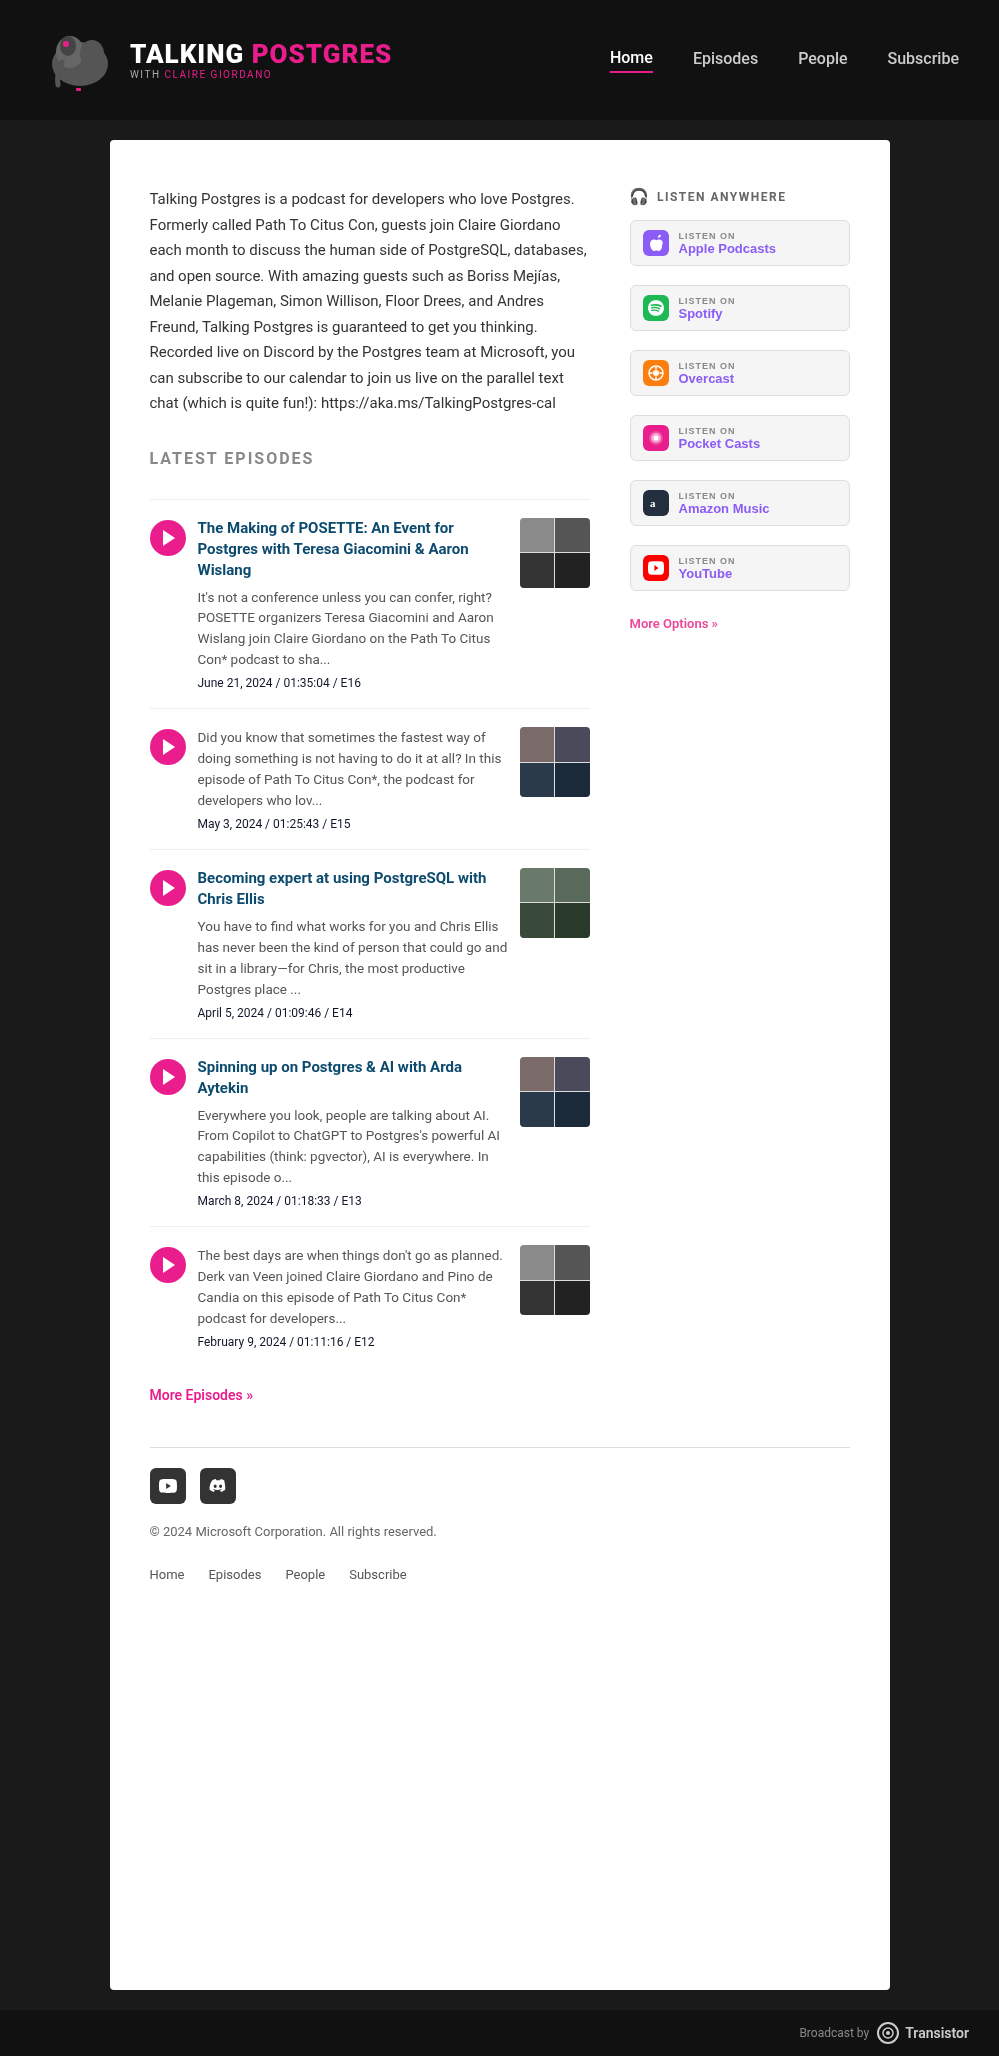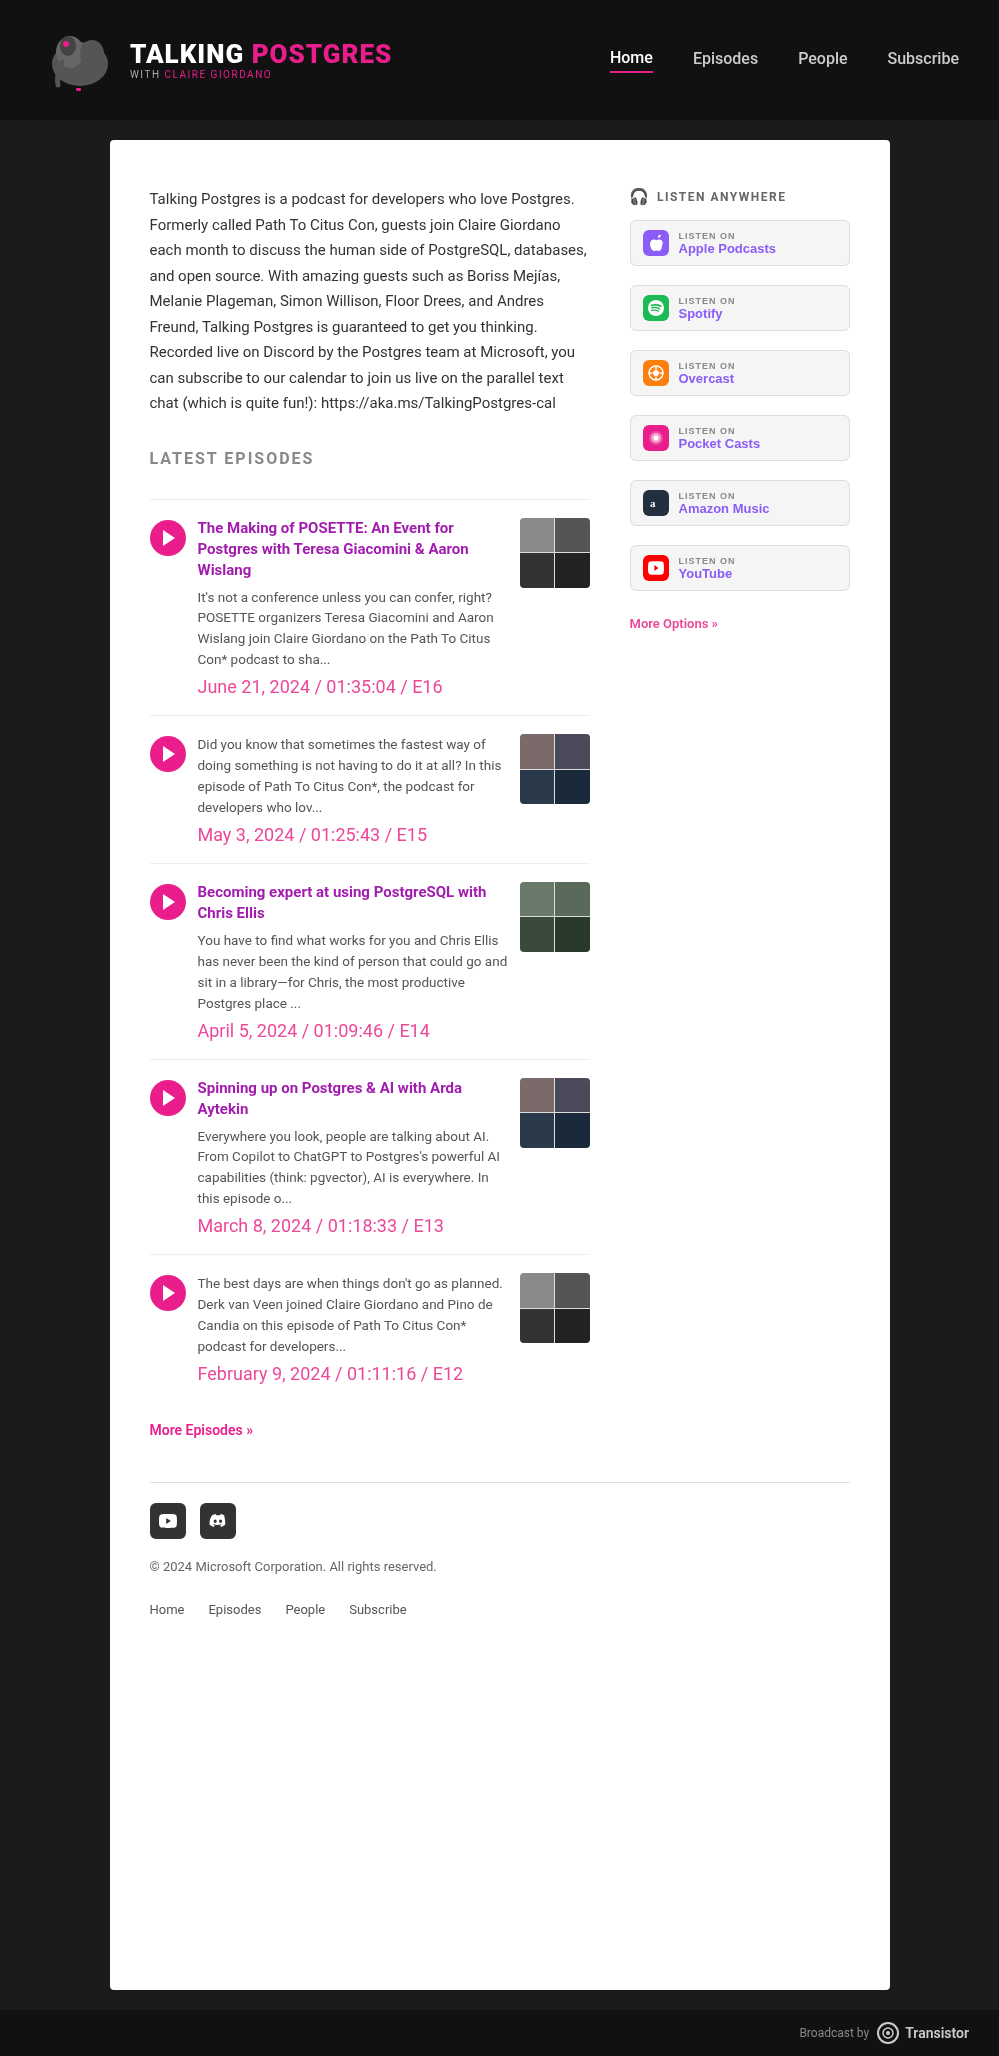--- a/index.html
+++ b/index.html
@@ -140,33 +140,33 @@
       border-bottom: 8px solid transparent;
       border-left: 12px solid #fff;
       margin-left: 3px;
     }
     .episode-info {
       flex: 1;
     }
     .episode-title {
       font-size: 15px;
       font-weight: 700;
-      color: #a21caf;
+      color: #0c4a6e;
       margin-bottom: 6px;
       line-height: 1.4;
     }
     .episode-desc {
       font-size: 13.5px;
       color: #555;
       line-height: 1.55;
       margin-bottom: 6px;
     }
     .episode-meta {
-      font-size: 18px;
-      color: #ec4899;
+      font-size: 12px;
+      color: #0f172a;
     }
     .episode-thumb {
       width: 70px;
       height: 70px;
       flex-shrink: 0;
       border-radius: 4px;
       overflow: hidden;
       display: grid;
       grid-template-columns: 1fr 1fr;
       grid-template-rows: 1fr 1fr;

